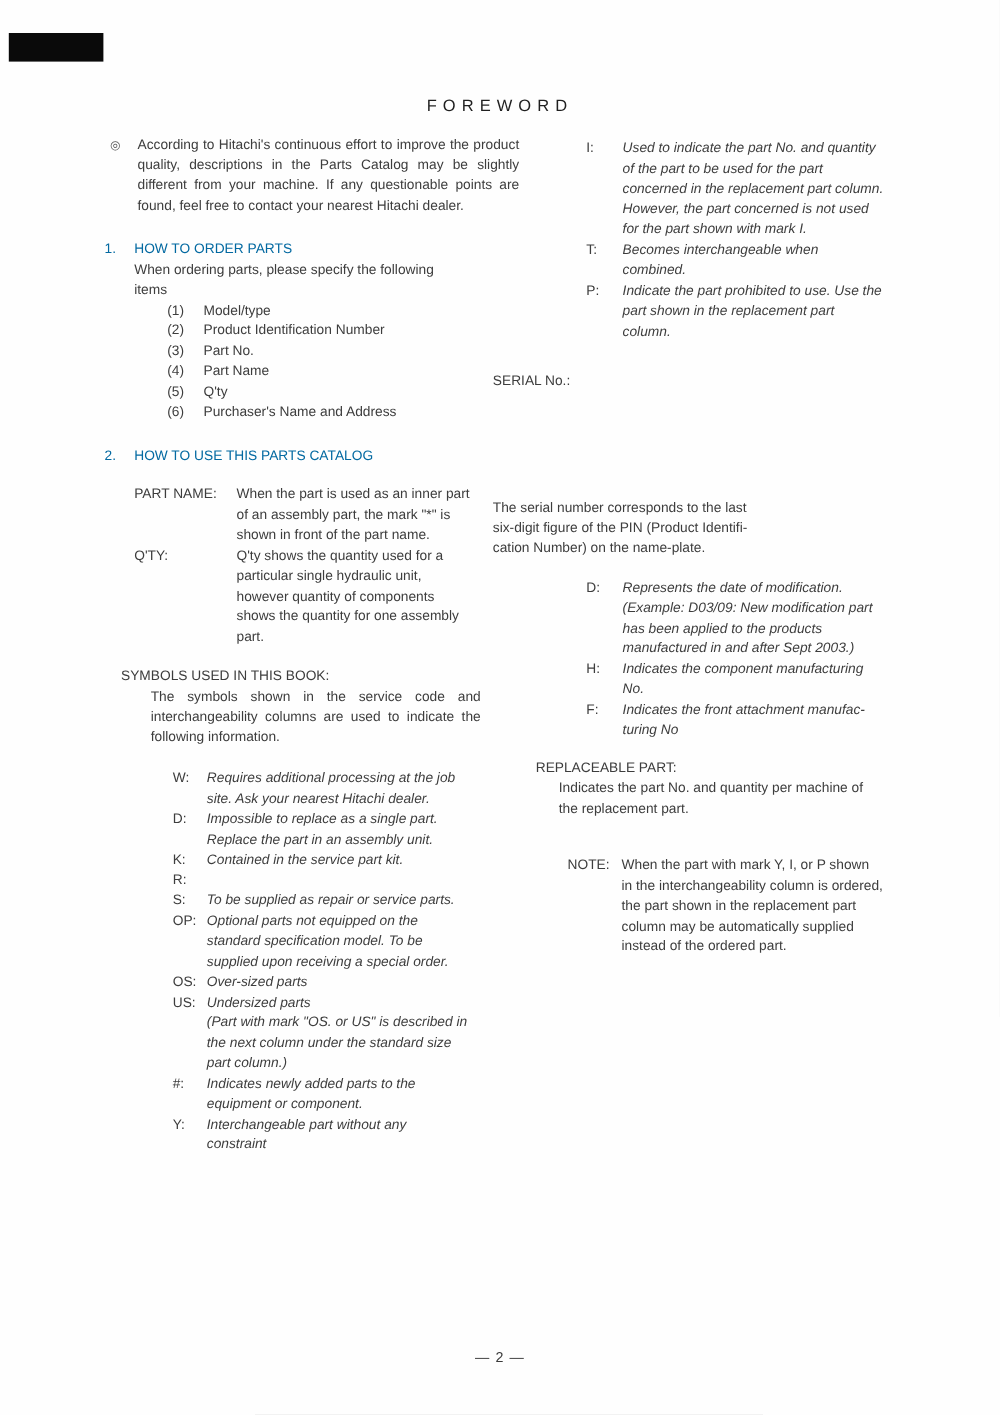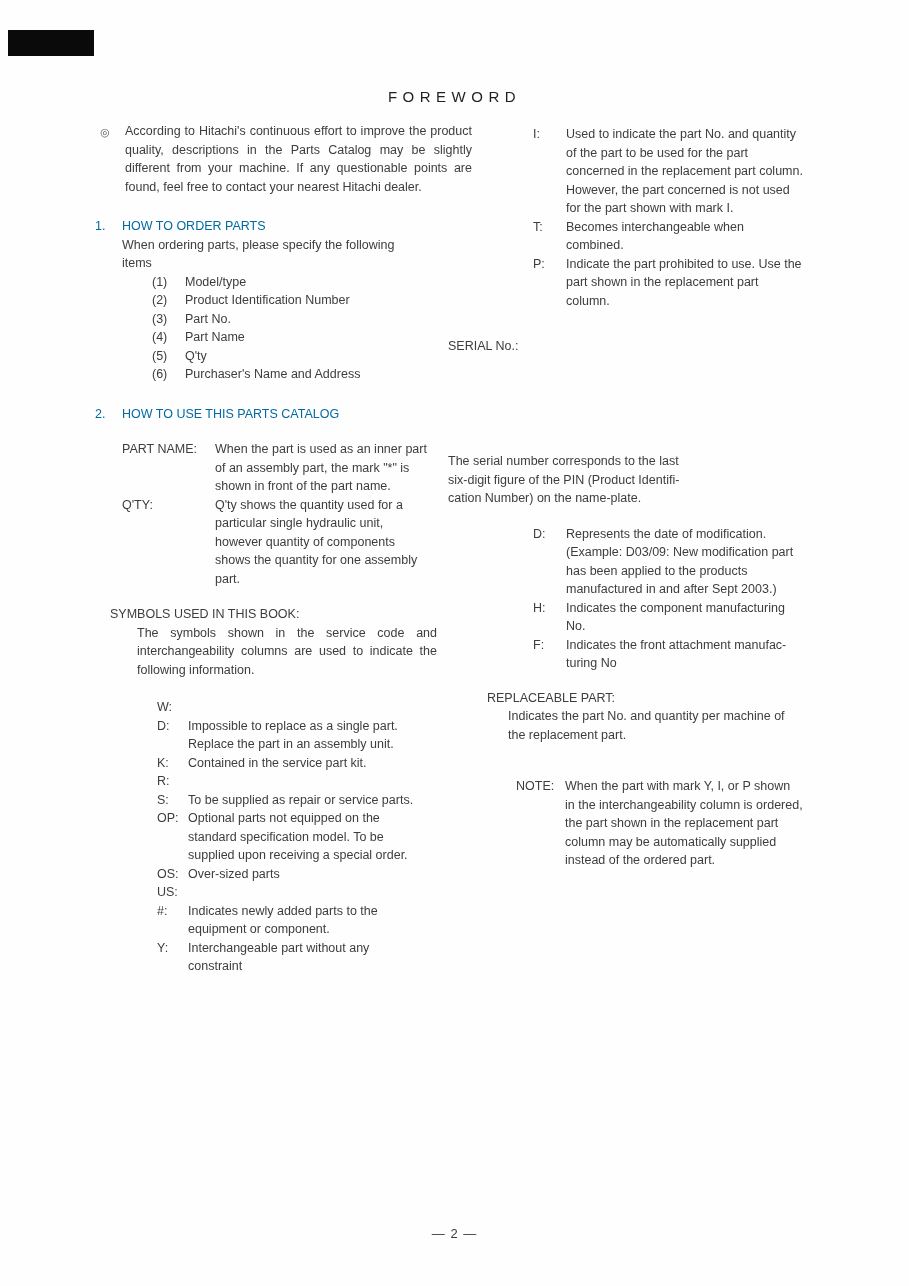--- a/index.html
+++ b/index.html
@@ -49,21 +49,21 @@
   .term-row{display:flex;}
   .term-row .term-label{flex:0 0 93px;margin-left:27px;}
   .term-row .term-text{width:240px;}
 
   
   .sym-head{margin-top:17px;margin-left:15px;}
   .sym-intro{margin-left:42px;width:300px;text-align:justify;}
   .sym-list{margin-top:19px;}
   .sym-row{display:flex;padding-left:62px;}
   .sym-row .code{flex:0 0 31px;}
-  .sym-row .stxt{width:282px;}
+  .sym-row .stxt{width:282px;font-style:italic;}
 
   
   .sym-list-r .sym-row{padding-left:85px;}
   .sym-list-r .code{flex:0 0 33px;}
   .sym-list-r .stxt{width:278px;}
 
   .serial-row{display:flex;margin-top:27px;flex-direction:column;}
   .serial-row .serial-label{flex:0 0 115px;}
   .serial-row .serial-text{width:282px;}
 
@@ -150,20 +150,22 @@
 part.</span>
       </div>
     </div>
 
     <div class="sym-head">SYMBOLS USED IN THIS BOOK:</div>
     <p class="sym-intro">The symbols shown in the service code and interchangeability columns are used to indicate the following information.</p>
 
     <div class="sym-list">
       <div class="sym-row">
         <span class="code">W:</span>
+        <span class="stxt pre">Requires additional processing at the job
+site. Ask your nearest Hitachi dealer.</span>
       </div>
       <div class="sym-row">
         <span class="code">D:</span>
         <span class="stxt pre">Impossible to replace as a single part.
 Replace the part in an assembly unit.</span>
       </div>
       <div class="sym-row">
         <span class="code">K:</span>
         <span class="stxt pre">Contained in the service part kit.</span>
       </div>
@@ -179,20 +181,24 @@
         <span class="stxt pre">Optional parts not equipped on the
 standard specification model. To be
 supplied upon receiving a special order.</span>
       </div>
       <div class="sym-row">
         <span class="code">OS:</span>
         <span class="stxt pre">Over-sized parts</span>
       </div>
       <div class="sym-row">
         <span class="code">US:</span>
+        <span class="stxt pre">Undersized parts
+(Part with mark "OS. or US" is described in
+the next column under the standard size
+part column.)</span>
       </div>
       <div class="sym-row">
         <span class="code">#:</span>
         <span class="stxt pre">Indicates newly added parts to the
 equipment or component.</span>
       </div>
       <div class="sym-row">
         <span class="code">Y:</span>
         <span class="stxt pre">Interchangeable part without any
 constraint</span>

